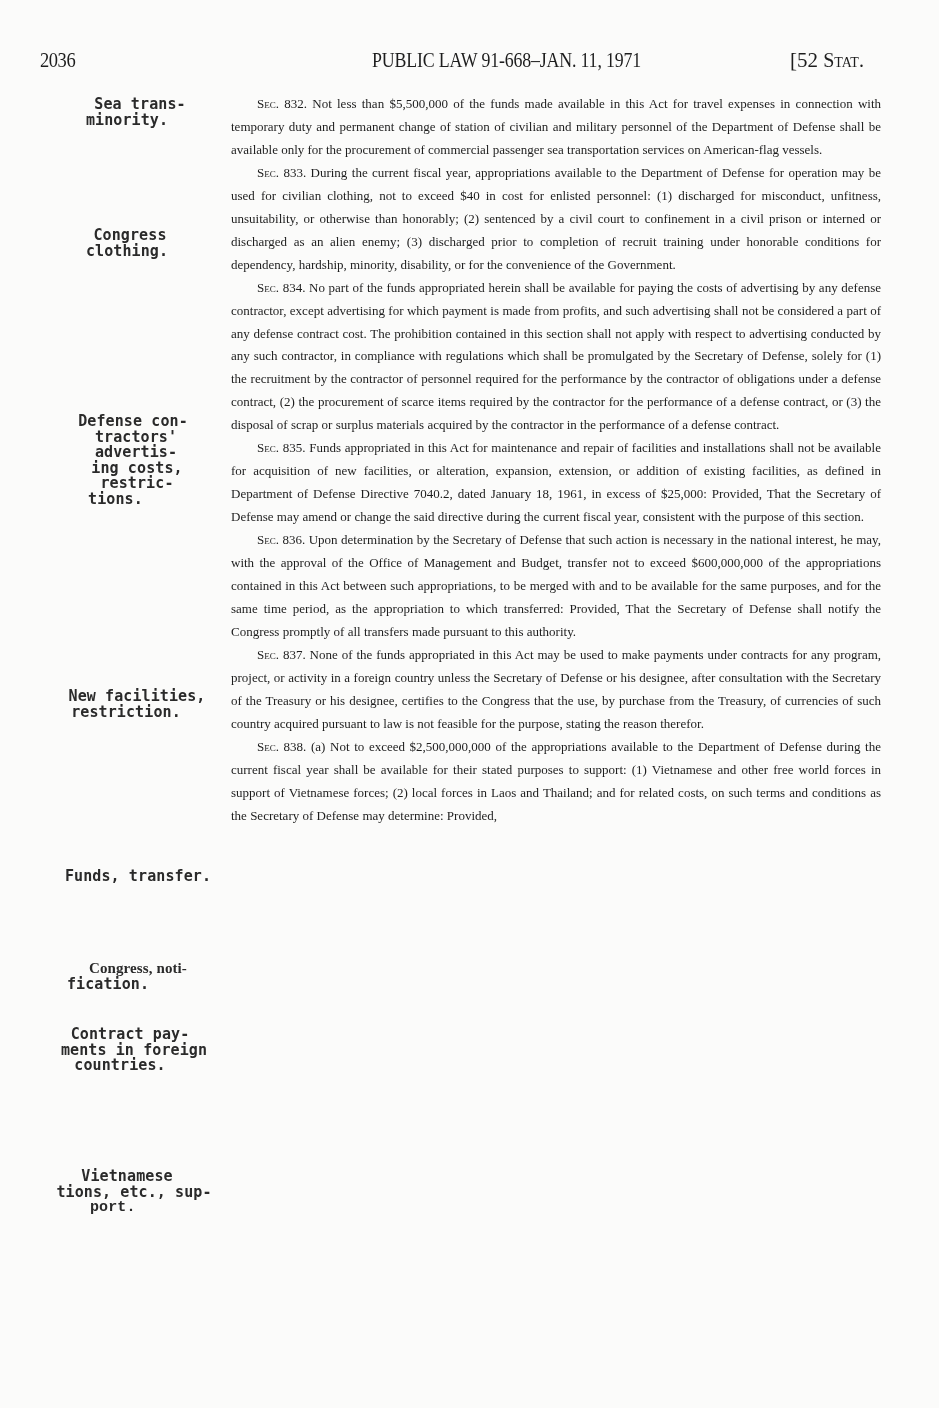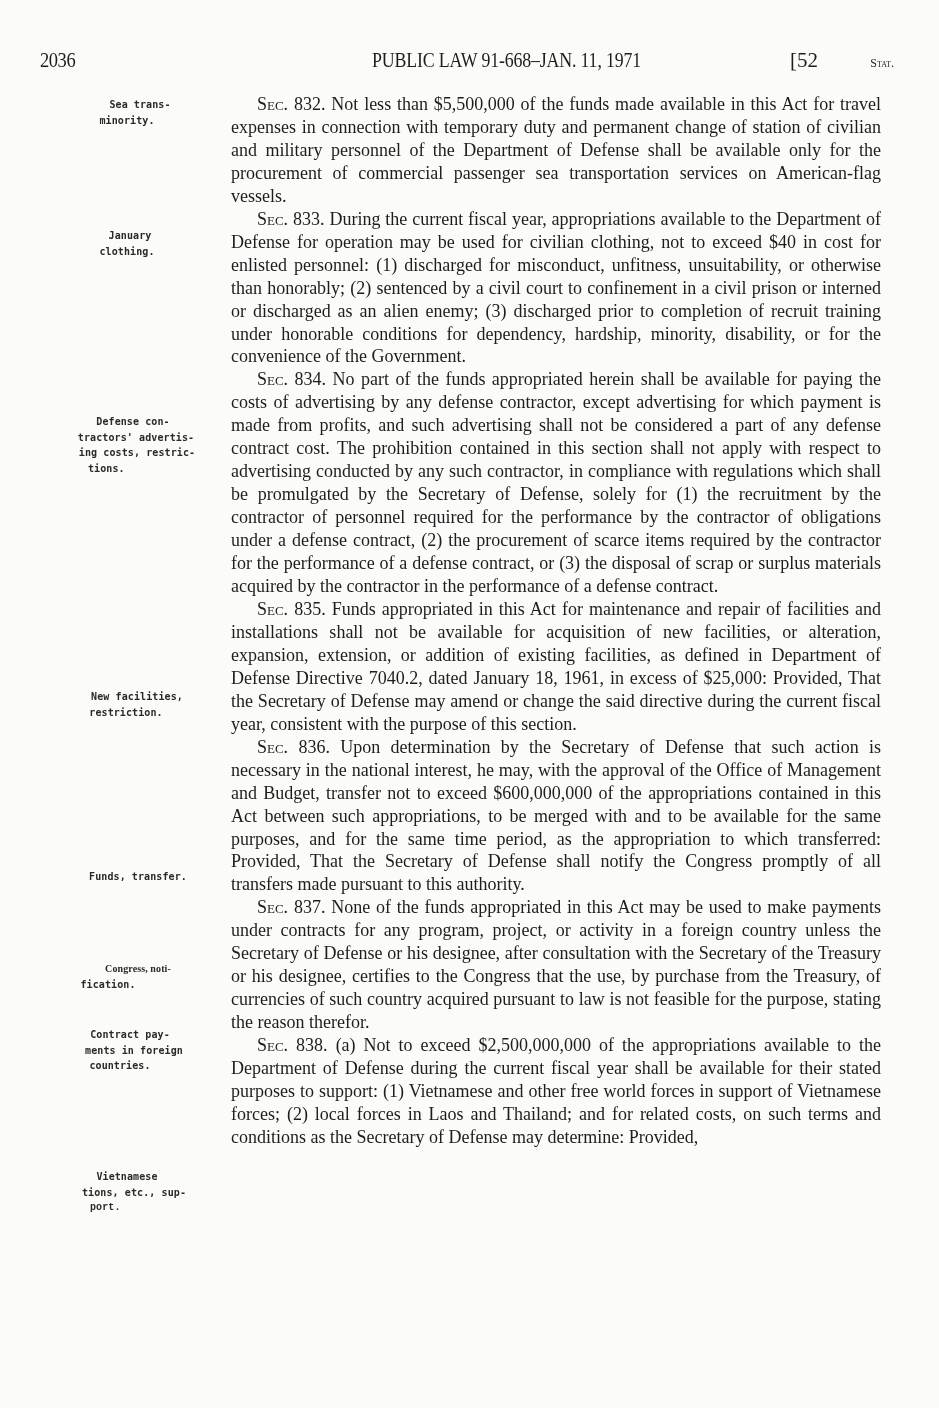--- a/index.html
+++ b/index.html
@@ -8,53 +8,53 @@
     background: #fbfbfa;
     position: relative;
     overflow: hidden;
     color: #1d1d1d;
     font-family: "Liberation Serif", "DejaVu Serif", serif;
   }
   .header { position: absolute; top: 44px; left: 0; width: 908px; height: 30px; }
   .page-num { position: absolute; left: 40px; top: 4px; font-size: 21px; letter-spacing: -0.5px; transform: scaleX(0.88); transform-origin: left; }
   .running-title { position: absolute; left: 372px; top: 4px; font-size: 21px; letter-spacing: -0.2px; transform: scaleX(0.85); transform-origin: left; white-space: nowrap; }
   .stat-ref { position: absolute; left: 790px; top: 4px; font-size: 21px; white-space: nowrap; }
-  .stat-ref .sc { font-size: 12px; margin-left: 47px; }
+  .stat-ref .sc { font-size: 20px; }
 
   .margin-note {
     position: absolute; left: 60px; width: 160px;
     font-family: "DejaVu Sans Mono", "Liberation Mono", monospace;
-    font-weight: bold; font-size: 10px; line-height: 15.5px;
+    font-weight: bold; font-size: 15px; line-height: 15.5px;
     color: #2a2a2a; text-align: center; letter-spacing: 0.1px;
   }
 
   .body-col {
     position: absolute; left: 231px; top: 93px; width: 650px;
-    font-size: 18px; line-height: 22.95px;
+    font-size: 13px; line-height: 22.95px;
     text-align: justify;
   }
   .para { margin: 0; text-indent: 26px; }
   .sec { font-variant: small-caps; }
   .it { }
 </style>
 </head>
 <body>
 
 <div class="header">
   <span class="page-num">2036</span>
   <span class="running-title">PUBLIC LAW 91-668–JAN. 11, 1971</span>
   <span class="stat-ref"><span>[52</span> <span class="sc" style="font-variant: small-caps;">Stat.</span></span>
 </div>
 
 <div class="margin-note" style="top:97px;">
   <div>Sea trans-</div>
   <div style="margin-left:-26px;">minority.</div>
 </div>
 <div class="margin-note" style="top:228px;">
-  <div style="margin-left:-20px;">January</div>
+  <div style="margin-left:-20px;">Congress</div>
   <div style="margin-left:-26px;">clothing.</div>
 </div>
 <div class="margin-note" style="top:414px;">
   <div style="margin-left:-14px;">Defense con-</div>
   <div style="margin-left:-8px;">tractors' advertis-</div>
   <div style="margin-left:-6px;">ing costs, restric-</div>
   <div style="text-align:left; padding-left:28px;">tions.</div>
 </div>
 <div class="margin-note" style="top:689px;">
   <div style="margin-left:-6px;">New facilities,</div>

